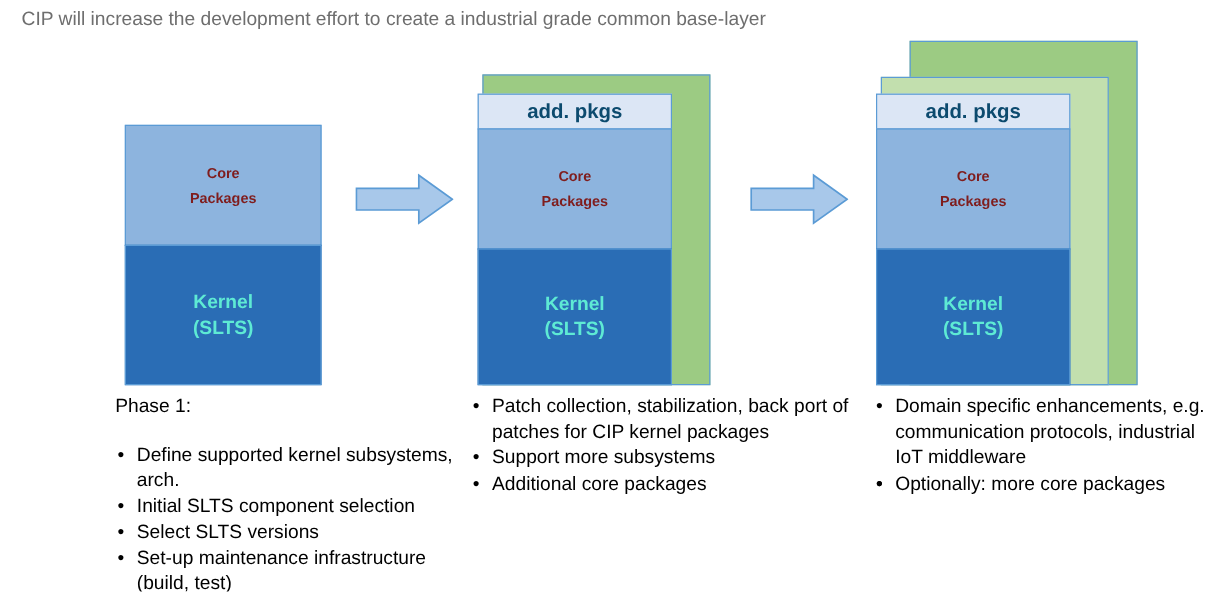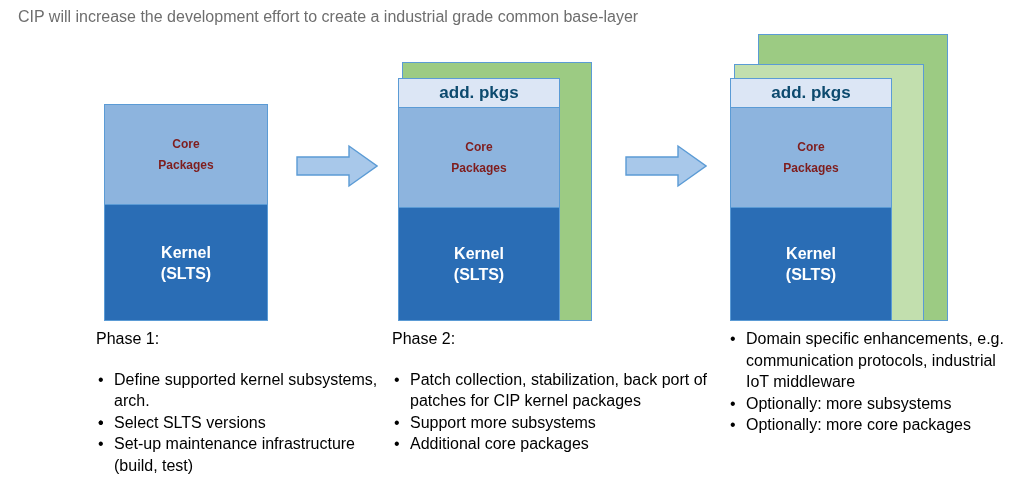--- a/index.html
+++ b/index.html
@@ -58,21 +58,21 @@
     font-size: 17px;
   }
   .layer-core {
     background: #8db4de;
     color: #7f1d1d;
     font-size: 12px;
     line-height: 21px;
   }
   .layer-kernel {
     background: #2a6db5;
-    color: #ffffff;
+    color: #5eead4;
     font-size: 16px;
     line-height: 21px;
   }
 
   
   .arrow {
     position: absolute;
   }
 
   
@@ -173,34 +173,33 @@
       <span>Kernel</span><br>
       <span>(SLTS)</span>
     </span>
   </div>
 </div>
 
 <div class="phase-col" style="left:96px; top:328px; width:300px;">
   <div class="phase-heading">Phase 1:</div>
   <ul class="bullets">
     <li><span class="dot">•</span><span>Define supported kernel subsystems, arch.</span></li>
-    <li><span class="dot">•</span></li>
+    <li><span class="dot">•</span><span>Initial SLTS component selection</span></li>
     <li><span class="dot">•</span><span>Select SLTS versions</span></li>
     <li><span class="dot">•</span><span>Set-up maintenance infrastructure (build, test)</span></li>
   </ul>
 </div>
 
 <div class="phase-col" style="left:392px; top:328px; width:318px;">
-  <div class="phase-heading">Phase 2:</div>
   <ul class="bullets">
     <li><span class="dot">•</span><span>Patch collection, stabilization, back port of patches for CIP kernel packages</span></li>
     <li><span class="dot">•</span><span>Support more subsystems</span></li>
     <li><span class="dot">•</span><span>Additional core packages</span></li>
   </ul>
 </div>
 
 <div class="phase-col" style="left:728px; top:328px; width:292px;">
   <ul class="bullets">
     <li><span class="dot">•</span><span>Domain specific enhancements, e.g. communication protocols, industrial IoT middleware</span></li>
-    <li><span class="dot">•</span><span>Optionally: more subsystems</span></li>
+    <li><span class="dot">•</span></li>
     <li><span class="dot">•</span><span>Optionally:  more core packages</span></li>
   </ul>
 </div>
 
 </body></html>

